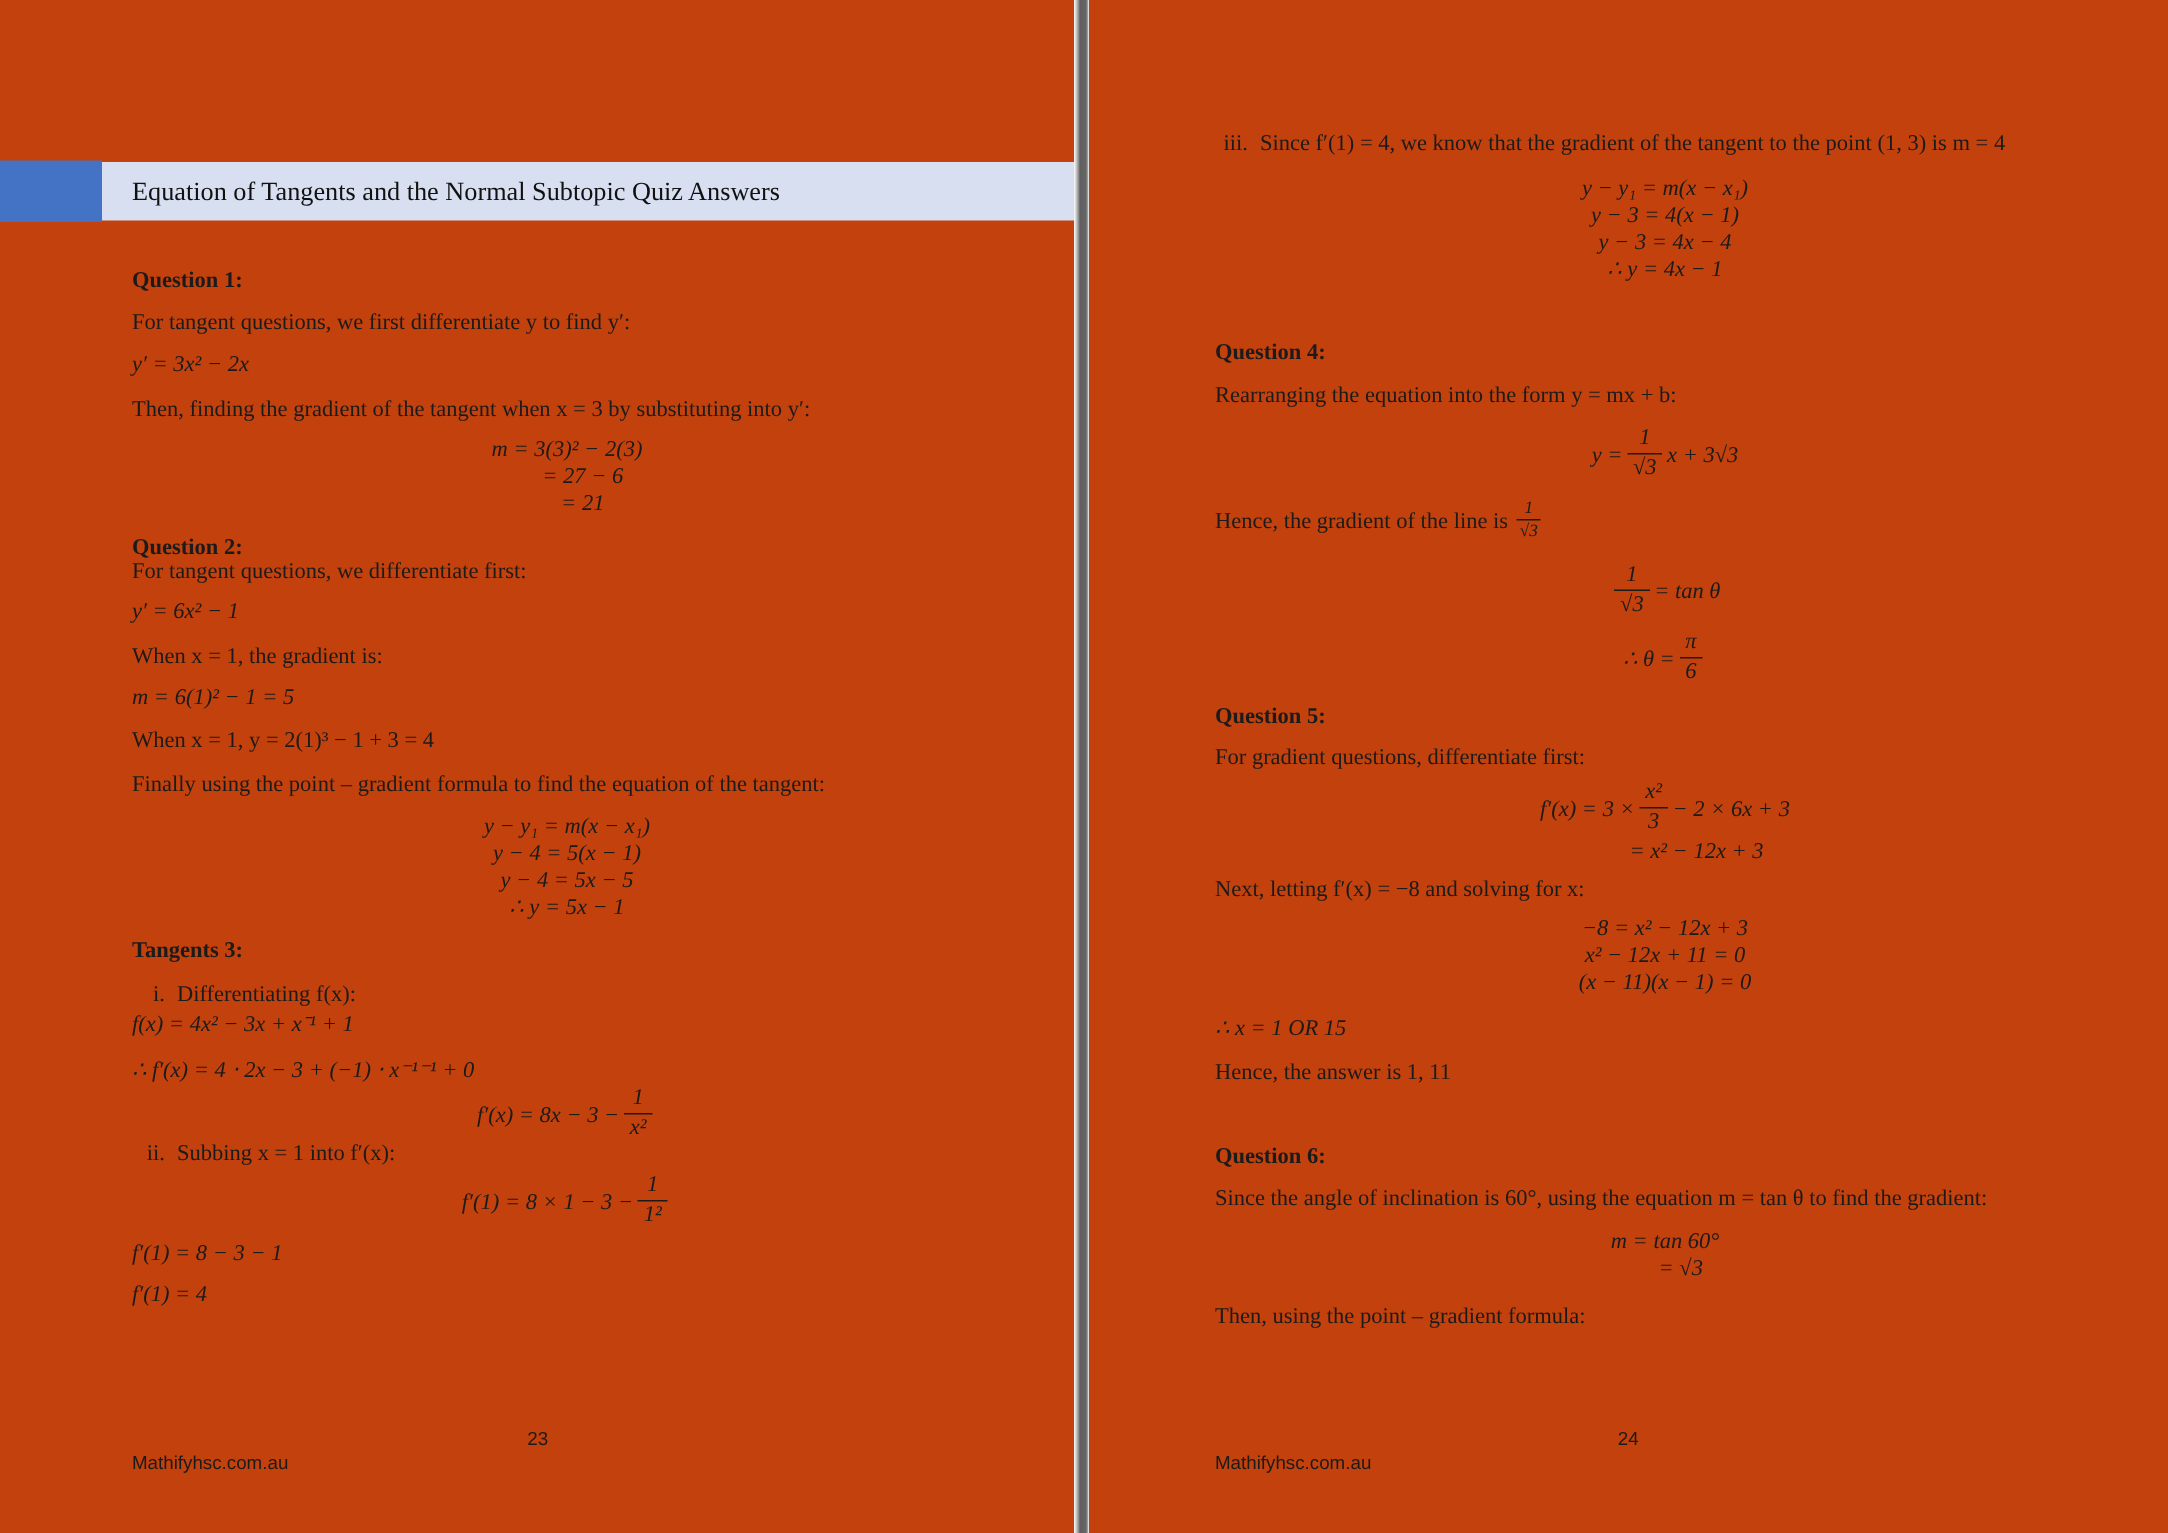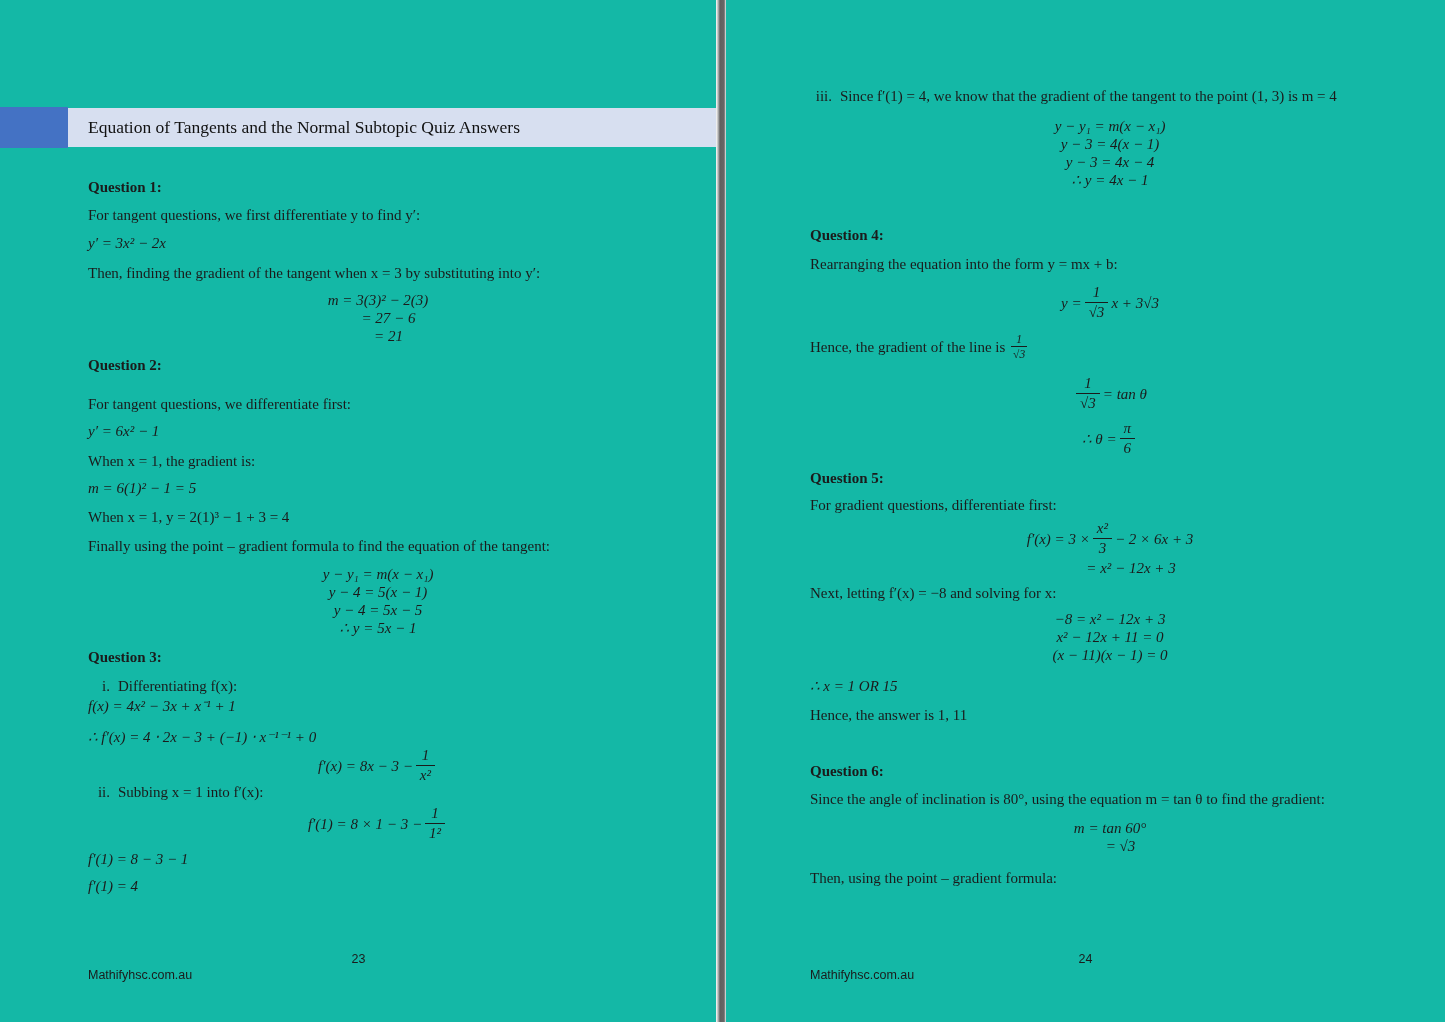--- a/index.html
+++ b/index.html
@@ -1,18 +1,18 @@
 <!DOCTYPE html>
 <html><head>
 <meta charset="utf-8">
 <style>
   html,body{margin:0;padding:0;width:1445px;height:1022px;overflow:hidden;background:#fff;}
   body{font-family:"Liberation Serif",serif;color:#1b1b1b;position:relative;}
 
-  .page{position:absolute;top:0;height:1022px;background:#14b8a6;}
+  .page{position:absolute;top:0;height:1022px;background:#c2410c;}
   #pageL{left:0;width:717px;}
   #pageR{left:726px;width:719px;}
 
   .divider{position:absolute;top:0;left:716px;width:10px;height:1022px;
     background:linear-gradient(to right,#ffffff 0,#b9b9b9 2px,#8e8e8e 3px,#5f5f5f 4px,#666666 8px,#9a9a9a 9px,#ffffff 10px);}
 
   
   .banner{position:absolute;top:108px;left:0;width:717px;height:39px;background:#d7dff0;}
   .banner-accent{position:absolute;top:-1px;left:0;width:68px;height:41px;background:#4472c4;}
   .banner-title{position:absolute;left:88px;top:0;width:620px;height:39px;line-height:39px;
@@ -65,36 +65,36 @@
     <div class="p" style="margin-top:12px">Then, finding the gradient of the tangent when x = 3 by substituting into y′:</div>
     <div class="eqb" style="margin-top:10px">
       <div class="inner">
         <div>m = 3(3)² − 2(3)</div>
         <div class="ind21">= 27 − 6</div>
         <div class="ind21">= 21</div>
       </div>
     </div>
 
     <div class="qh" style="margin-top:12px">Question 2:</div>
-    <div class="p" style="margin-top:23px">For tangent questions, we differentiate first:</div>
+    <div class="p" style="margin-top:0">For tangent questions, we differentiate first:</div>
     <div class="eq" style="margin-top:10px">y′ = 6x² − 1</div>
     <div class="p" style="margin-top:12px">When x = 1, the gradient is:</div>
     <div class="eq" style="margin-top:10px">m = 6(1)² − 1 = 5</div>
     <div class="p" style="margin-top:11px">When x = 1, y = 2(1)³ − 1 + 3 = 4</div>
     <div class="p" style="margin-top:13px">Finally using the point – gradient formula to find the equation of the tangent:</div>
     <div class="eqb" style="margin-top:11px">
       <div class="inner">
         <div>y − y₁ = m(x − x₁)</div>
         <div>y − 4 = 5(x − 1)</div>
         <div>y − 4 = 5x − 5</div>
         <div>∴ y = 5x − 1</div>
       </div>
     </div>
 
-    <div class="qh" style="margin-top:12px">Question 3:</div>
+    <div class="qh" style="margin-top:12px">Tangents 3:</div>
     <div class="roman" style="margin-top:13px">
       <span class="rlabel">i.</span><span>Differentiating f(x):</span>
     </div>
     <div class="eq" style="margin-top:2px">f(x) = 4x² − 3x + x⁻¹ + 1</div>
     <div class="eq" style="margin-top:12px">∴ f′(x) = 4 ⋅ 2x − 3 + (−1) ⋅ x⁻¹⁻¹ + 0</div>
     <div class="eqf" style="margin-top:2px">
       <span>f′(x) = 8x − 3 −</span><span class="frac"><span class="num">1</span><span class="den">x²</span></span>
     </div>
     <div class="roman" style="margin-top:-2px">
       <span class="rlabel">ii.</span><span>Subbing x = 1 into f′(x):</span>
@@ -154,21 +154,21 @@
       <div class="inner">
         <div>−8 = x² − 12x + 3</div>
         <div>x² − 12x + 11 = 0</div>
         <div>(x − 11)(x − 1) = 0</div>
       </div>
     </div>
     <div class="eq" style="margin-top:13px">∴ x = 1 OR 15</div>
     <div class="p" style="margin-top:11px">Hence, the answer is 1, 11</div>
 
     <div class="qh" style="margin-top:40px">Question 6:</div>
-    <div class="p" style="margin-top:12px">Since the angle of inclination is 80°, using the equation m = tan θ to find the gradient:</div>
+    <div class="p" style="margin-top:12px">Since the angle of inclination is 60°, using the equation m = tan θ to find the gradient:</div>
     <div class="eqb" style="margin-top:12px">
       <div class="inner">
         <div>m = tan 60°</div>
         <div class="ind21">= √3</div>
       </div>
     </div>
     <div class="p" style="margin-top:15px">Then, using the point – gradient formula:</div>
   </div>
 
   <div class="pgnum">24</div>

